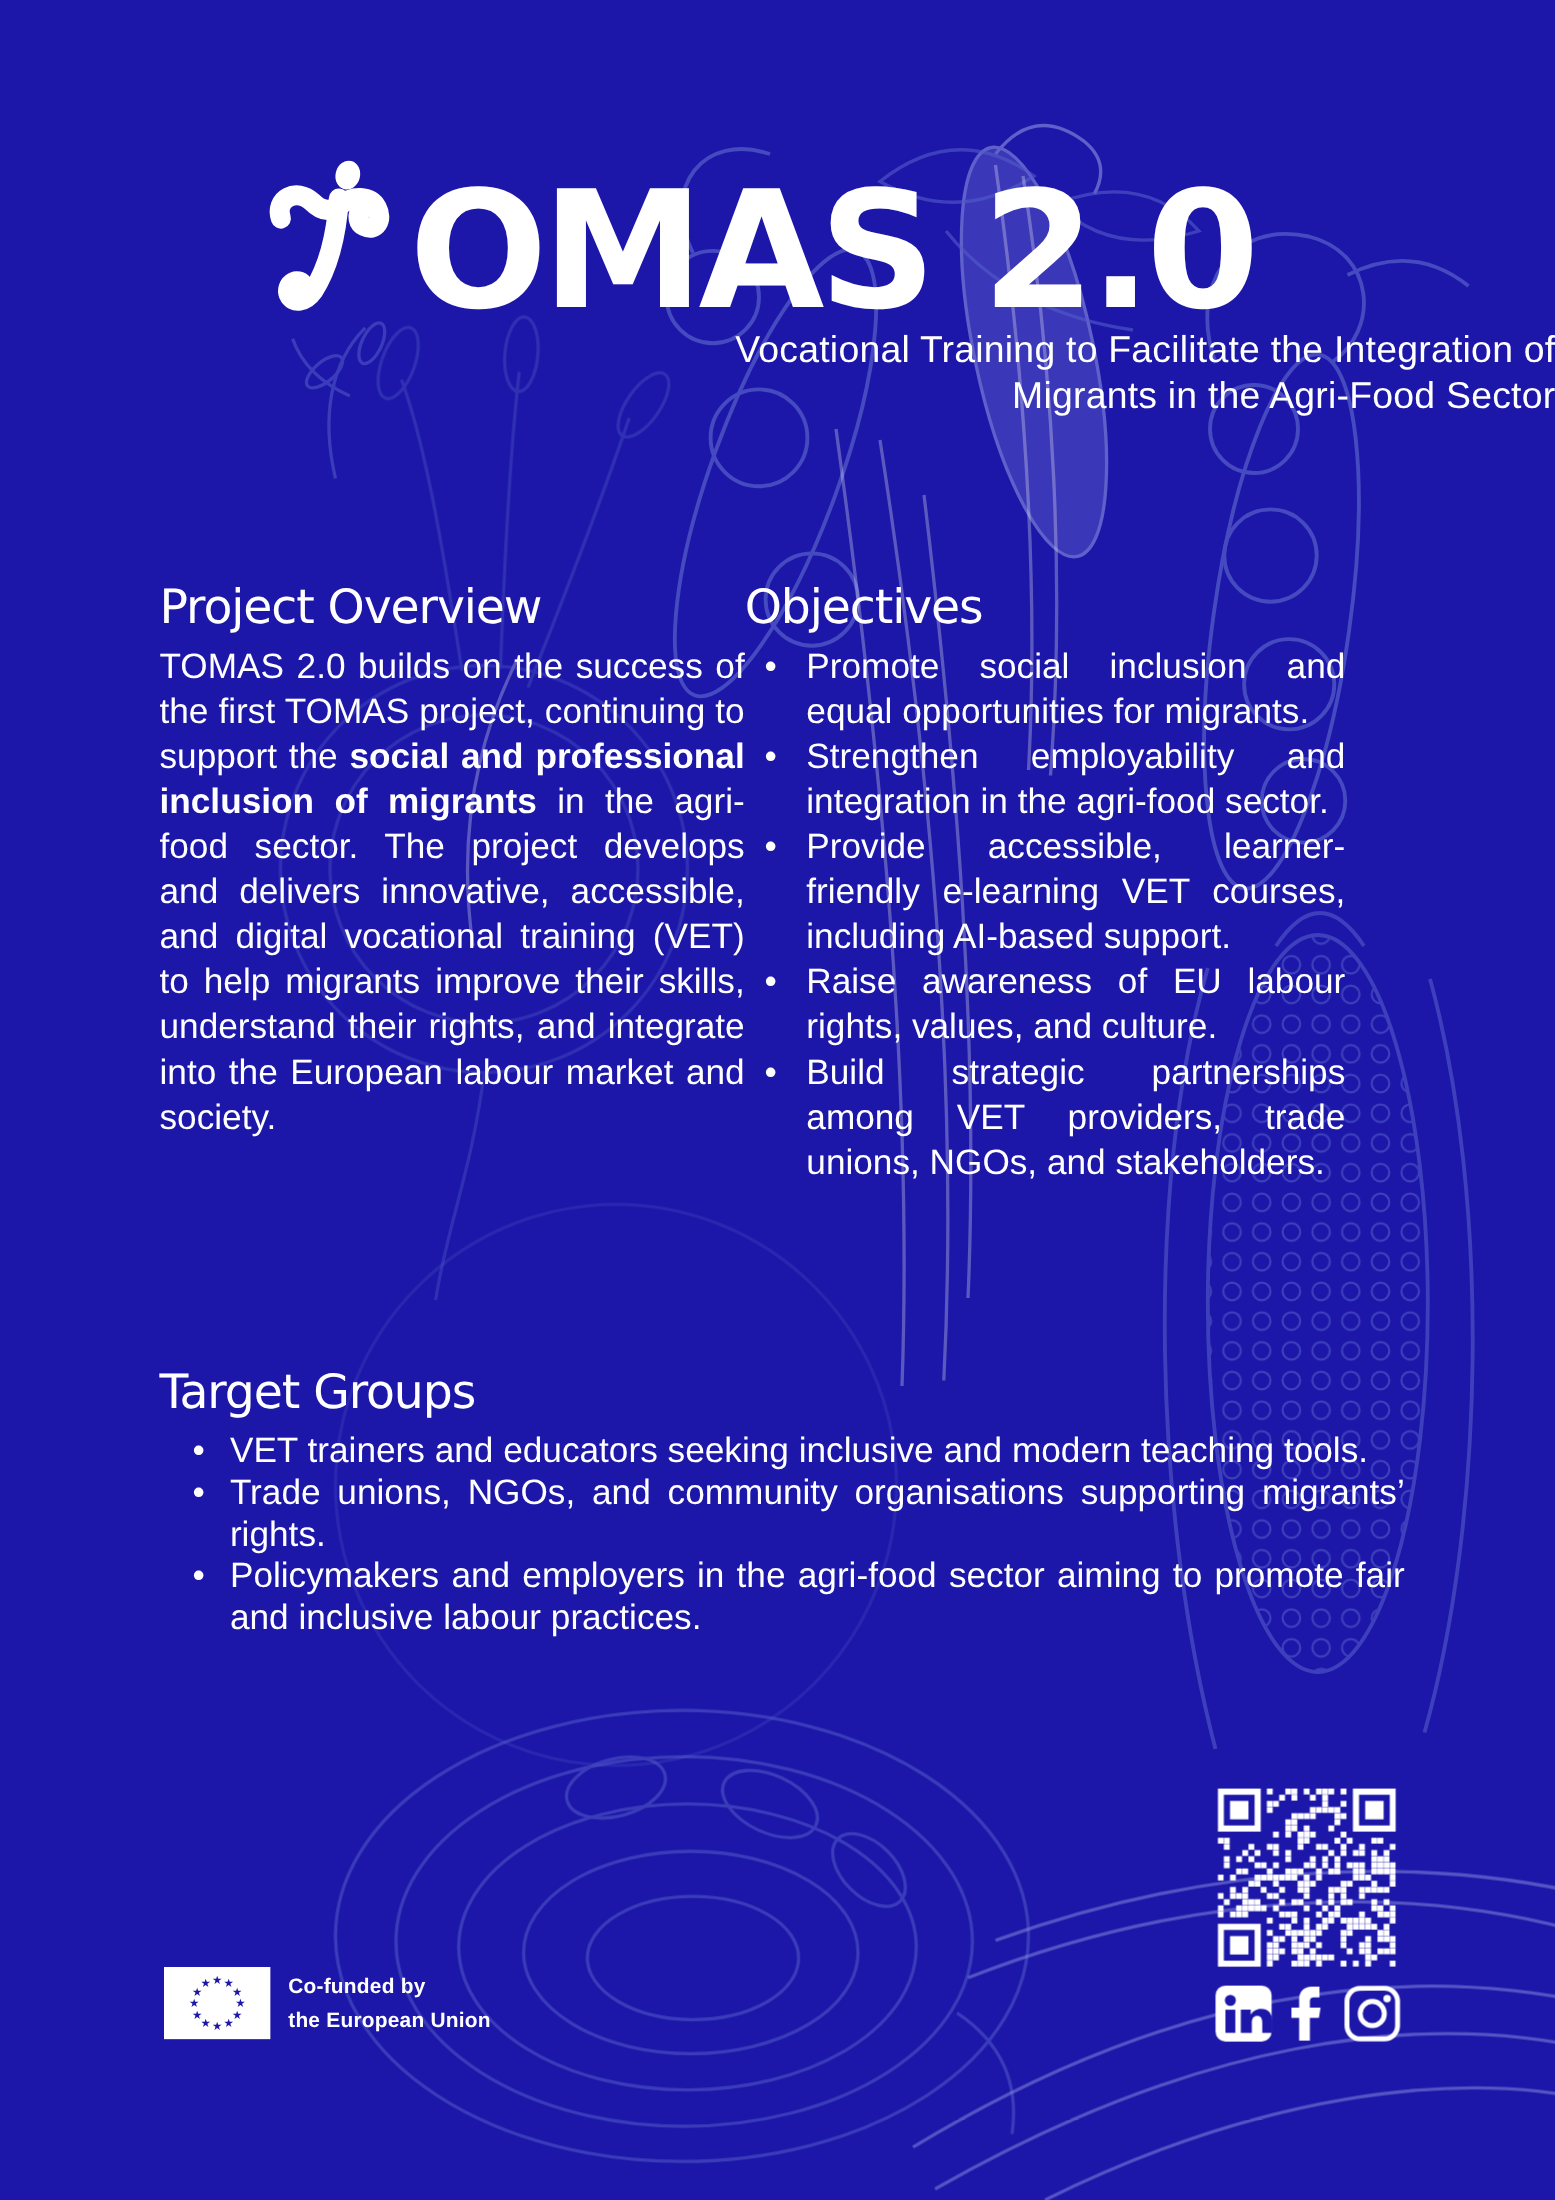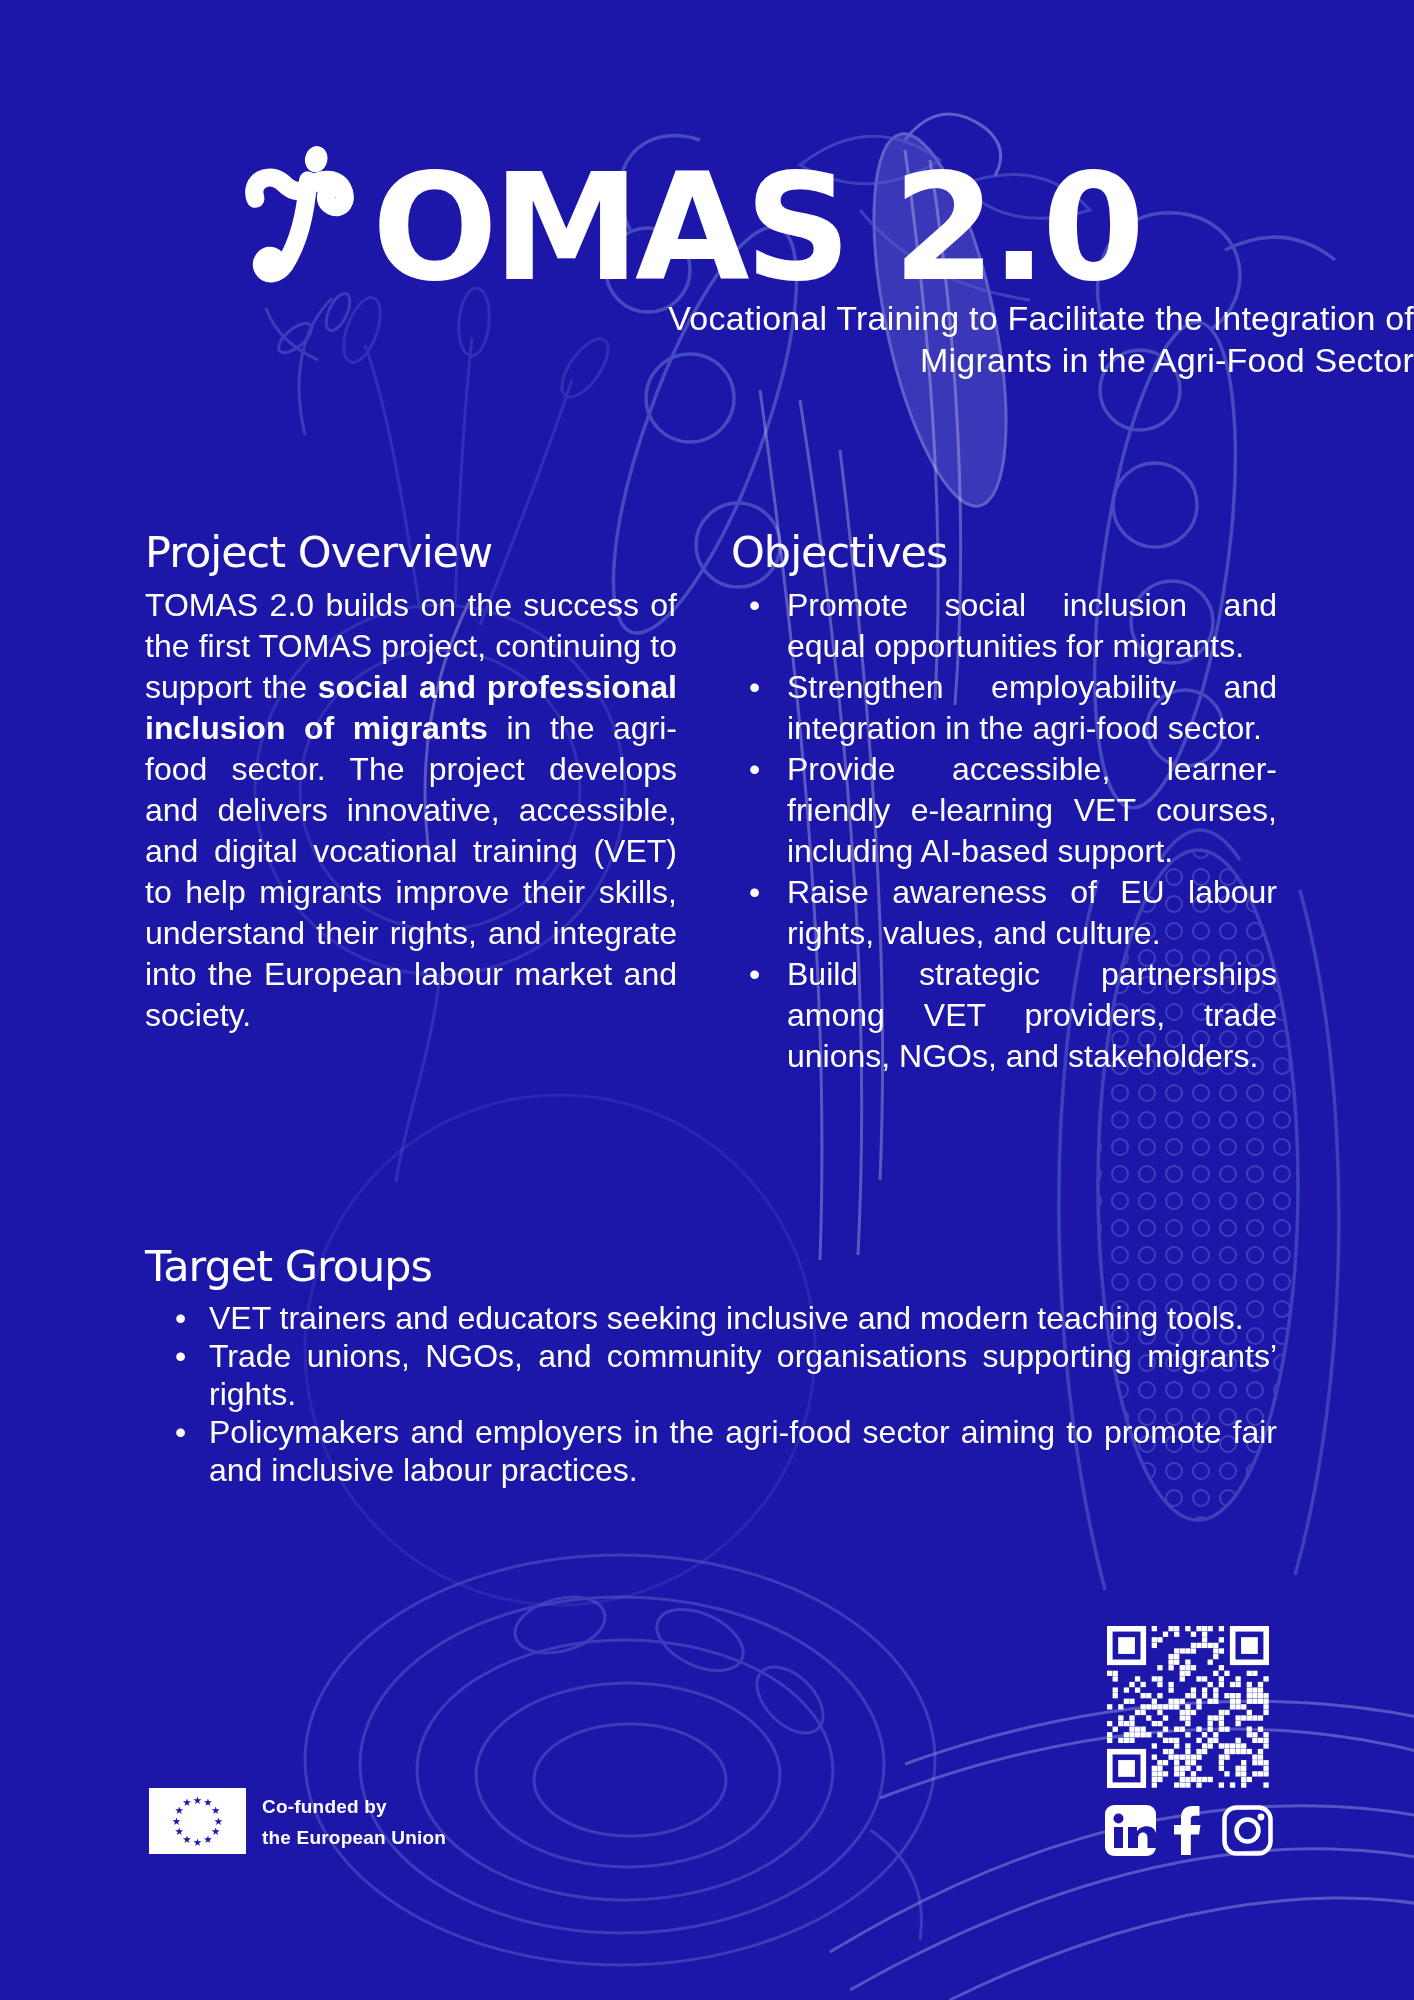--- a/index.html
+++ b/index.html
@@ -18,21 +18,21 @@
     font-family:"DejaVu Sans", sans-serif; font-weight:800;
     font-size:148px; line-height:148px; letter-spacing:-5px;
     margin-left:6px; margin-top:14px; white-space:nowrap;
   }
   .tagline{left:0; right:0; top:297px; text-align:right;
     font-size:34px; line-height:42px; font-weight:400; letter-spacing:0.2px;}
 
   
   .columns{left:145px; top:528px; width:1132px; display:flex;}
   .col-left{width:532px;}
-  .col-right{width:546px; margin-left:54px;}
+  .col-right{width:546px; }
   h2{
     font-family:"DejaVu Sans", sans-serif; font-weight:400;
     font-size:43px; line-height:48px; margin:0 0 9px 0; letter-spacing:-1px;
   }
   .body-just{
     font-size:32px; line-height:41px; text-align:justify; margin:0;
   }
   ul.blist{list-style:none; margin:0; padding:0;}
   ul.blist li{
     position:relative; padding-left:56px;

